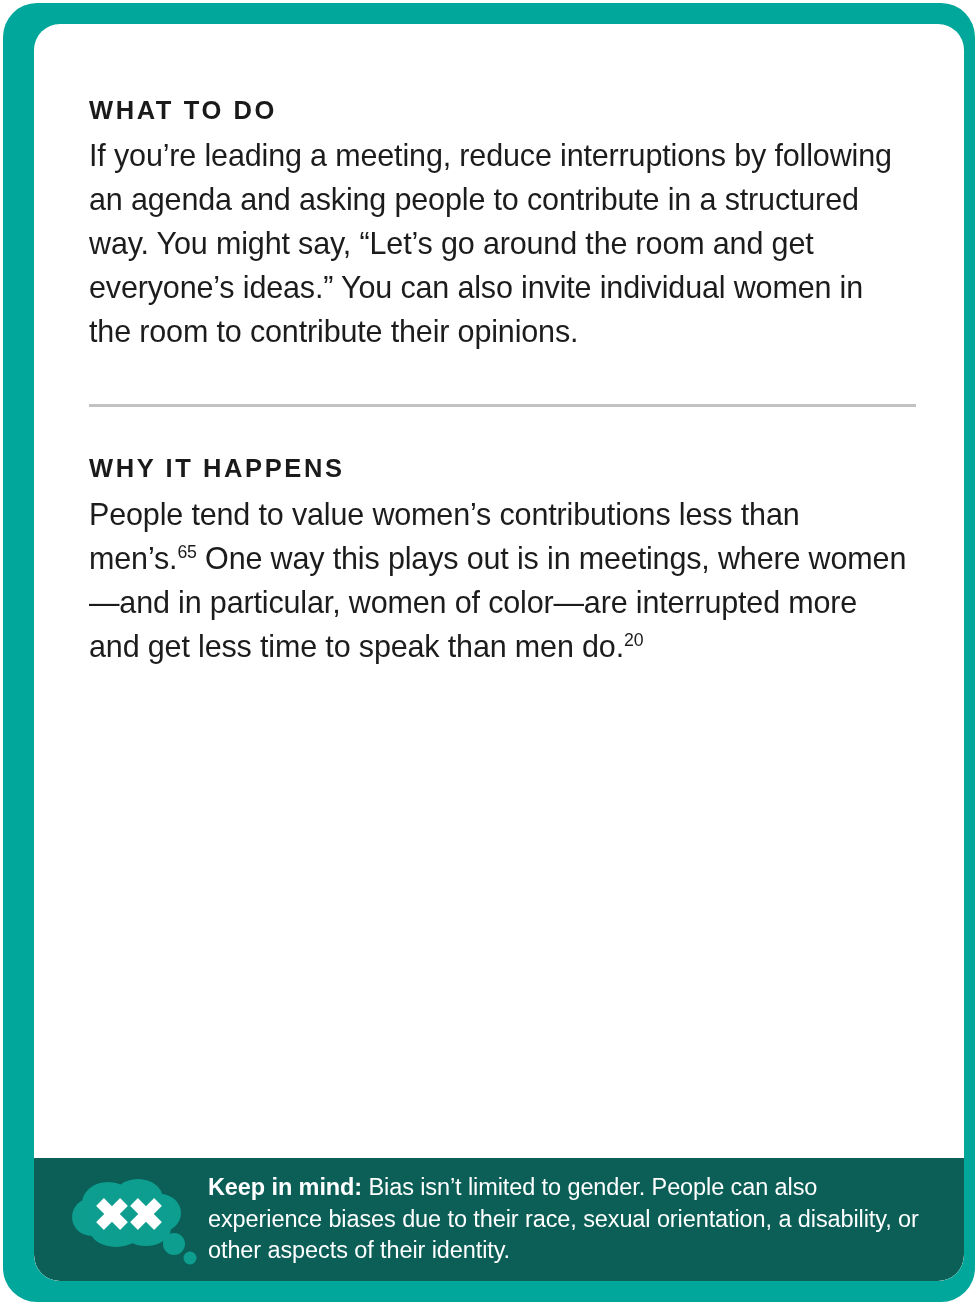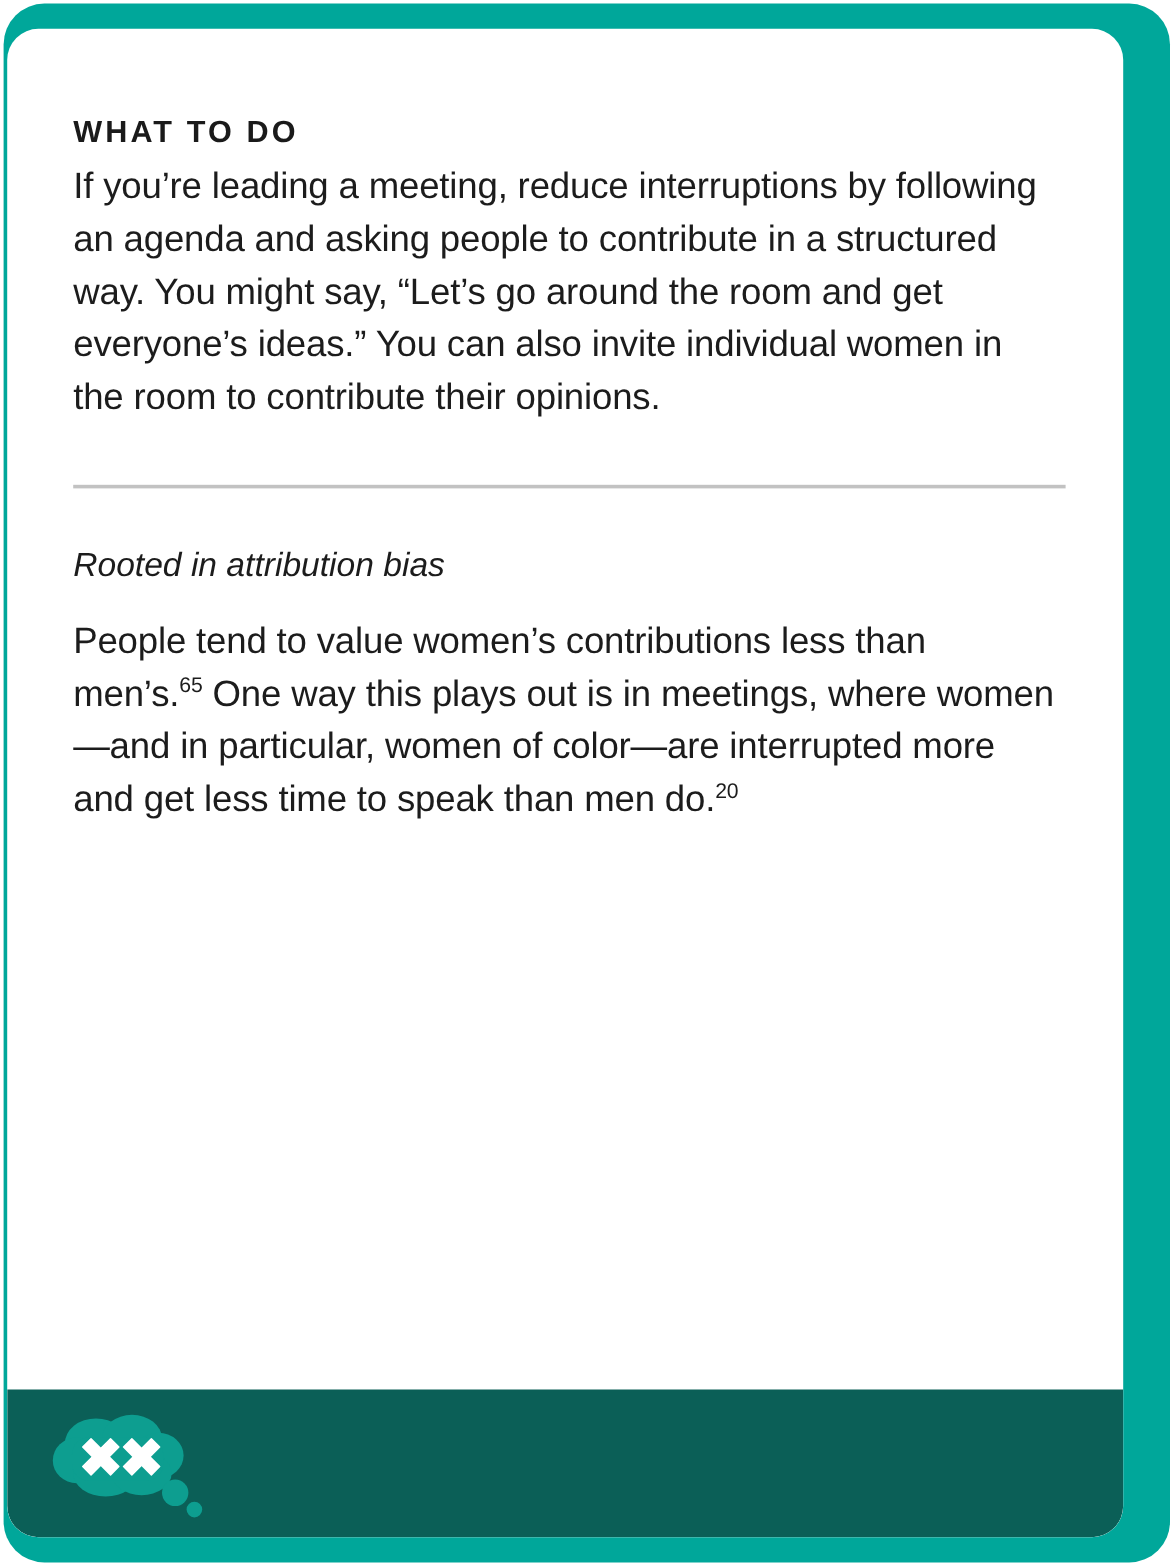--- a/index.html
+++ b/index.html
@@ -23,21 +23,21 @@
     height: 1299px;
     box-sizing: border-box;
     background: #00a79a;
     border-radius: 34px;
     overflow: hidden;
   }
 
   
   #card-inner {
     position: absolute;
-    left: 3px;
+    left: 31px;
     top: 21px;
     width: 930px;
     height: 1257px;
     box-sizing: border-box;
     background: #ffffff;
     border-radius: 26px;
     overflow: hidden;
     display: flex;
     flex-direction: column;
   }
@@ -134,21 +134,21 @@
     <div id="card-body">
 
       <div id="what-to-do-block">
         <h2 class="section-heading">WHAT TO DO</h2>
         <p class="body-para">If you’re leading a meeting, reduce interruptions by following an agenda and asking people to contribute in a structured way. You might say, “Let’s go around the room and get everyone’s ideas.” You can also invite individual women in the room to contribute their opinions.</p>
       </div>
 
       <div class="divider"></div>
 
       <div id="why-block">
-        <p class="subtitle-italic">Rooted in attribution bias</p>
+        <h2 class="section-heading">WHY IT HAPPENS</h2>
         <p class="body-para"><span>People tend to value women’s contributions less than men’s.</span><sup>65</sup><span> One way this plays out is in meetings, where women—and in particular, women of color—are interrupted more and get less time to speak than men do.</span><sup>20</sup></p>
       </div>
 
     </div>
 
     <div id="footer-bar">
 
       <svg id="thought-bubble-icon" viewBox="0 0 132 96">
         <g fill="#0d9e90">
           <ellipse cx="42" cy="31" rx="26" ry="21"></ellipse>
@@ -166,16 +166,17 @@
             <rect x="-17" y="-5.5" width="34" height="11" rx="0.6"></rect>
             <rect x="-5.5" y="-17" width="11" height="34" rx="0.6"></rect>
           </g>
           <g transform="translate(80,42) rotate(45)">
             <rect x="-17" y="-5.5" width="34" height="11" rx="0.6"></rect>
             <rect x="-5.5" y="-17" width="11" height="34" rx="0.6"></rect>
           </g>
         </g>
       </svg>
 
+      <div id="footer-note"><b>Keep in mind:</b><span> Bias isn’t limited to gender. People can also experience biases due to their race, sexual orientation, a disability, or other aspects of their identity.</span></div>
     </div>
 
   </div>
 </div>
 
 </body></html>

